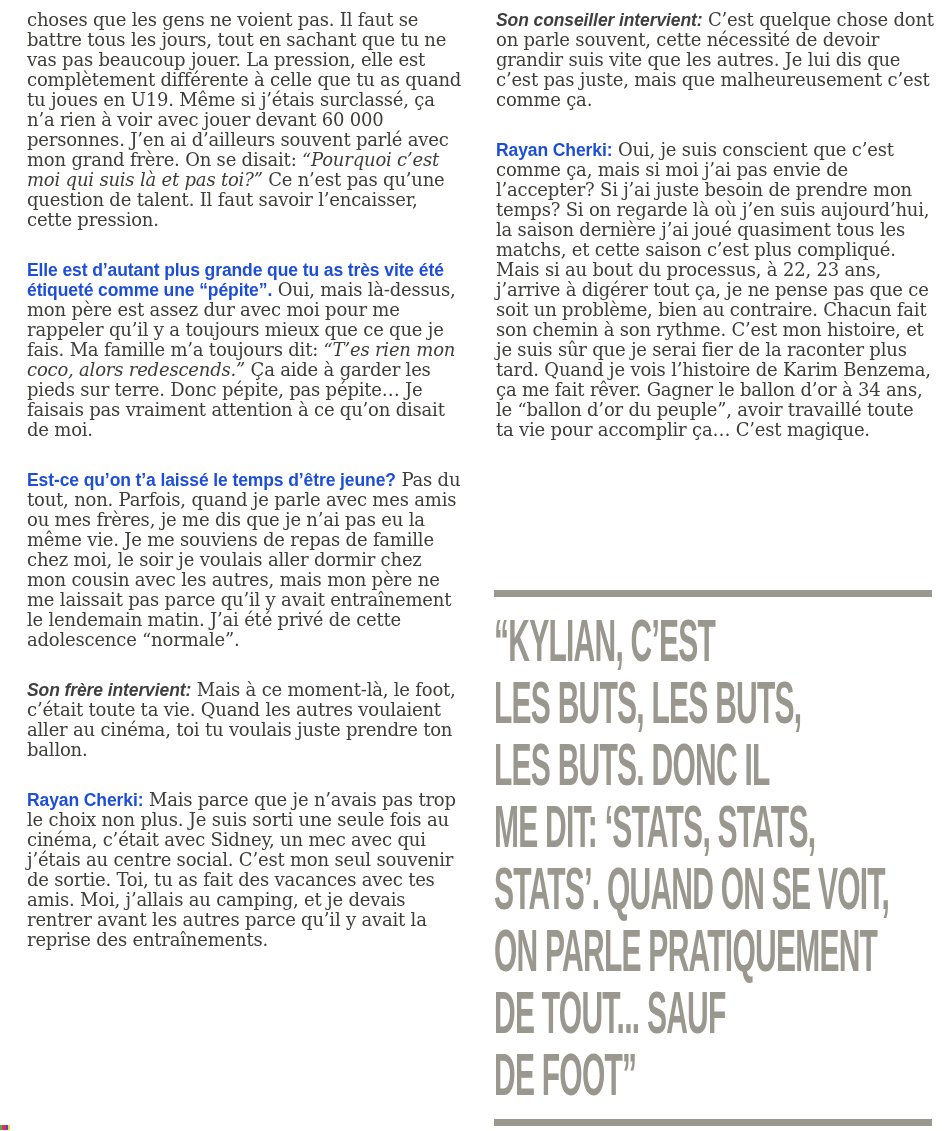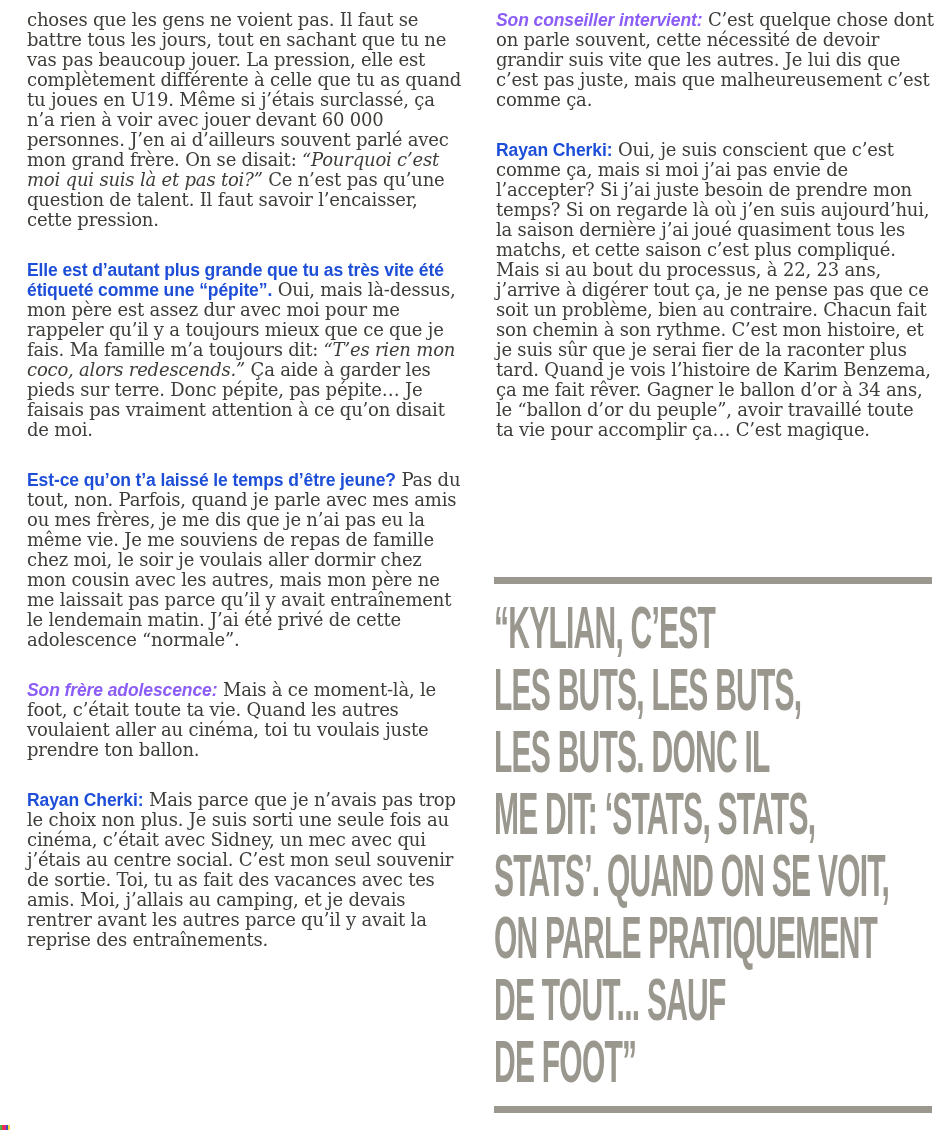--- a/index.html
+++ b/index.html
@@ -28,25 +28,25 @@
     font-size:17.5px;
     letter-spacing:-0.1px;
     color:#1d4ed8;
   }
   .seg-bold-italic {
     font-family:"Liberation Sans", sans-serif;
     font-weight:700;
     font-style:italic;
     font-size:17.5px;
     letter-spacing:-0.1px;
-    color:#8b5cf6;
+    color:#404040;
   }
   #quote-section {
     position:absolute;
-    left:494px; top:577px;
+    left:494px; top:590px;
     width:438px;
   }
   .rule { height:7px; width:438px; }
   #quote-lines { margin:13px 0 13px 0; }
   .quote-line {
     font-family:"Liberation Sans", sans-serif;
     font-weight:700;
     font-size:60px;
     line-height:62px;
     height:62px;
@@ -64,21 +64,21 @@
 </style>
 </head>
 <body style="background: rgb(255, 255, 255);">
 
 <main>
 
   <section class="col" id="col-left">
       <p class="para"><span class="seg-regular">choses que les gens ne voient pas. Il faut se battre tous les jours, tout en sachant que tu ne vas pas beaucoup jouer. La pression, elle est complètement différente à celle que tu as quand tu joues en U19. Même si j’étais surclassé, ça n’a rien à voir avec jouer devant 60 000 personnes. J’en ai d’ailleurs souvent parlé avec mon grand frère. On se disait: </span><span class="seg-italic">“Pourquoi c’est moi qui suis là et pas toi?”</span><span class="seg-regular"> Ce n’est pas qu’une question de talent. Il faut savoir l’encaisser, cette pression.</span></p>
       <p class="para"><span class="seg-bold">Elle est d’autant plus grande que tu as très vite été étiqueté comme une “pépite”.</span><span class="seg-regular"> Oui, mais là-dessus, mon père est assez dur avec moi pour me rappeler qu’il y a toujours mieux que ce que je fais. Ma famille m’a toujours dit: </span><span class="seg-italic">“T’es rien mon coco, alors redescends.”</span><span class="seg-regular"> Ça aide à garder les pieds sur terre. Donc pépite, pas pépite… Je faisais pas vraiment attention à ce qu’on disait de moi.</span></p>
       <p class="para"><span class="seg-bold">Est-ce qu’on t’a laissé le temps d’être jeune?</span><span class="seg-regular"> Pas du tout, non. Parfois, quand je parle avec mes amis ou mes frères, je me dis que je n’ai pas eu la même vie. Je me souviens de repas de famille chez moi, le soir je voulais aller dormir chez mon cousin avec les autres, mais mon père ne me laissait pas parce qu’il y avait entraînement le lendemain matin. J’ai été privé de cette adolescence “normale”.</span></p>
-      <p class="para"><span class="seg-bold-italic">Son frère adolescence:</span><span class="seg-regular"> Mais à ce moment-là, le foot, c’était toute ta vie. Quand les autres voulaient aller au cinéma, toi tu voulais juste prendre ton ballon.</span></p>
+      <p class="para"><span class="seg-bold-italic">Son frère intervient:</span><span class="seg-regular"> Mais à ce moment-là, le foot, c’était toute ta vie. Quand les autres voulaient aller au cinéma, toi tu voulais juste prendre ton ballon.</span></p>
       <p class="para"><span class="seg-bold">Rayan Cherki:</span><span class="seg-regular"> Mais parce que je n’avais pas trop le choix non plus. Je suis sorti une seule fois au cinéma, c’était avec Sidney, un mec avec qui j’étais au centre social. C’est mon seul souvenir de sortie. Toi, tu as fait des vacances avec tes amis. Moi, j’allais au camping, et je devais rentrer avant les autres parce qu’il y avait la reprise des entraînements.</span></p>
     </section>
 
   <section class="col" id="col-right">
       <p class="para"><span class="seg-bold-italic">Son conseiller intervient:</span><span class="seg-regular"> C’est quelque chose dont on parle souvent, cette nécessité de devoir grandir suis vite que les autres. Je lui dis que c’est pas juste, mais que malheureusement c’est comme ça.</span></p>
       <p class="para"><span class="seg-bold">Rayan Cherki:</span><span class="seg-regular"> Oui, je suis conscient que c’est comme ça, mais si moi j’ai pas envie de l’accepter? Si j’ai juste besoin de prendre mon temps? Si on regarde là où j’en suis aujourd’hui, la saison dernière j’ai joué quasiment tous les matchs, et cette saison c’est plus compliqué. Mais si au bout du processus, à 22, 23 ans, j’arrive à digérer tout ça, je ne pense pas que ce soit un problème, bien au contraire. Chacun fait son chemin à son rythme. C’est mon histoire, et je suis sûr que je serai fier de la raconter plus tard. Quand je vois l’histoire de Karim Benzema, ça me fait rêver. Gagner le ballon d’or à 34 ans, le “ballon d’or du peuple”, avoir travaillé toute ta vie pour accomplir ça… C’est magique.</span></p>
     </section>
 
   <div id="quote-section">
     <div class="rule" id="rule-top" style="background: rgb(154, 151, 142);"></div>

